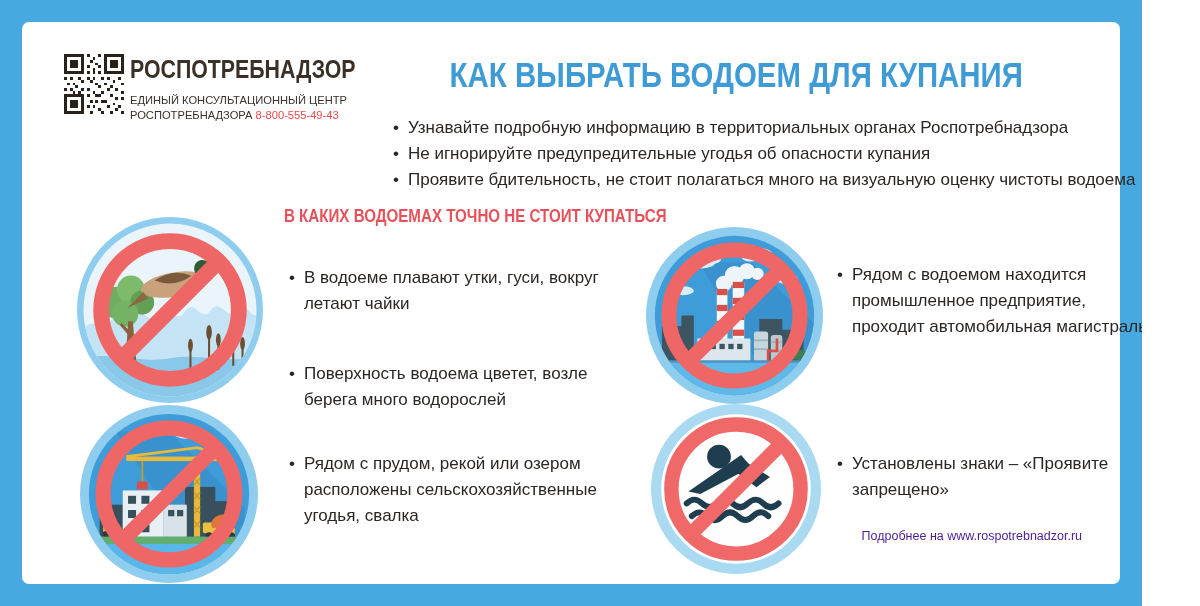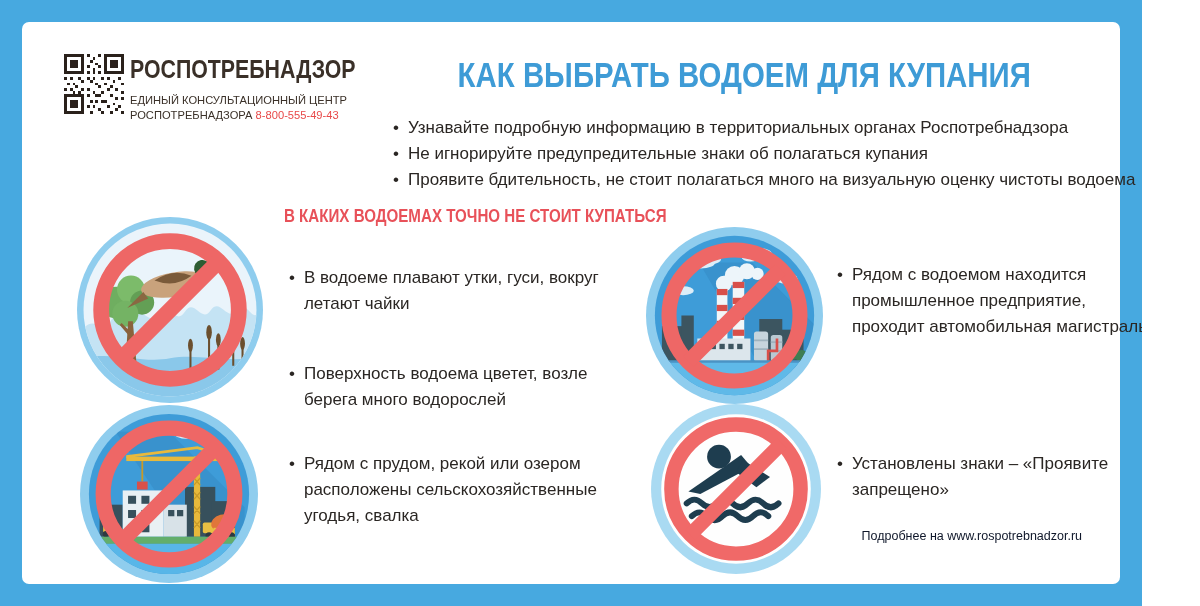--- a/index.html
+++ b/index.html
@@ -15,21 +15,21 @@
   .qr { position:absolute; left:64px; top:54px; width:60px; height:62px; }
   .logo { position:absolute; left:130px; top:54px; }
   .org-name {
     font-size:26px; font-weight:700; color:#3A3028; white-space:nowrap;
     transform:scaleX(.82); transform-origin:left top;
   }
   .center-lines { margin-top:8px; font-size:11.5px; line-height:15px; color:#3A3028;
     white-space:nowrap; transform:scaleX(.97); transform-origin:left top; }
   .phone { color:#E84848; }
 
-  .main-title { position:absolute; left:349px; top:55px; width:790px; text-align:center; white-space:nowrap; }
+  .main-title { position:absolute; left:341px; top:55px; width:790px; text-align:center; white-space:nowrap; }
   .main-title > span {
     display:inline-block; font-size:35px; font-weight:700; color:#3E9BD6;
     transform:scaleX(.84); transform-origin:center top; white-space:nowrap;
   }
 
   .intro { position:absolute; left:393px; top:115px; width:770px; font-size:17px; line-height:26px; }
   .brow { display:flex; align-items:flex-start; }
   .bdot { margin-right:9px; }
 
   .section-heading { position:absolute; left:284px; top:206px; white-space:nowrap; }
@@ -45,21 +45,21 @@
   #c3 { left:80px;  top:405px; width:178px; height:178px; }
   #c4 { left:651px; top:404px; width:170px; height:170px; }
 
   .wtext { position:absolute; font-size:17px; line-height:26px; }
   #t-duck     { left:289px; top:265px; width:345px; }
   #t-algae    { left:289px; top:361px; width:345px; }
   #t-farm     { left:289px; top:451px; width:345px; }
   #t-industry { left:837px; top:262px; width:325px; }
   #t-signs    { left:837px; top:451px; width:325px; }
 
-  .more { position:absolute; right:60px; top:529px; font-size:12.5px; color:#0f172a; white-space:nowrap; }
+  .more { position:absolute; right:60px; top:529px; font-size:12.5px; color:#4c1d95; white-space:nowrap; }
 </style>
 </head>
 <body>
 
 <div class="poster">
   <div class="panel"></div>
 
   <div class="qr">
     <svg viewBox="0 0 21 21" shape-rendering="crispEdges">
       <rect width="21" height="21" fill="#ffffff"></rect>
@@ -158,21 +158,21 @@
     <span>КАК ВЫБРАТЬ ВОДОЕМ ДЛЯ КУПАНИЯ</span>
   </div>
 
   <div class="intro">
     <div class="brow">
       <span class="bdot">•</span>
       <span>Узнавайте подробную информацию в территориальных органах Роспотребнадзора</span>
     </div>
     <div class="brow">
       <span class="bdot">•</span>
-      <span>Не игнорируйте предупредительные знаки об полагаться купания</span>
+      <span>Не игнорируйте предупредительные угодья об опасности купания</span>
     </div>
     <div class="brow">
       <span class="bdot">•</span>
       <span>Проявите бдительность, не стоит полагаться много на визуальную оценку чистоты водоема</span>
     </div>
   </div>
 
   <div class="section-heading">
     <span>В КАКИХ ВОДОЕМАХ ТОЧНО НЕ СТОИТ КУПАТЬСЯ</span>
   </div>

